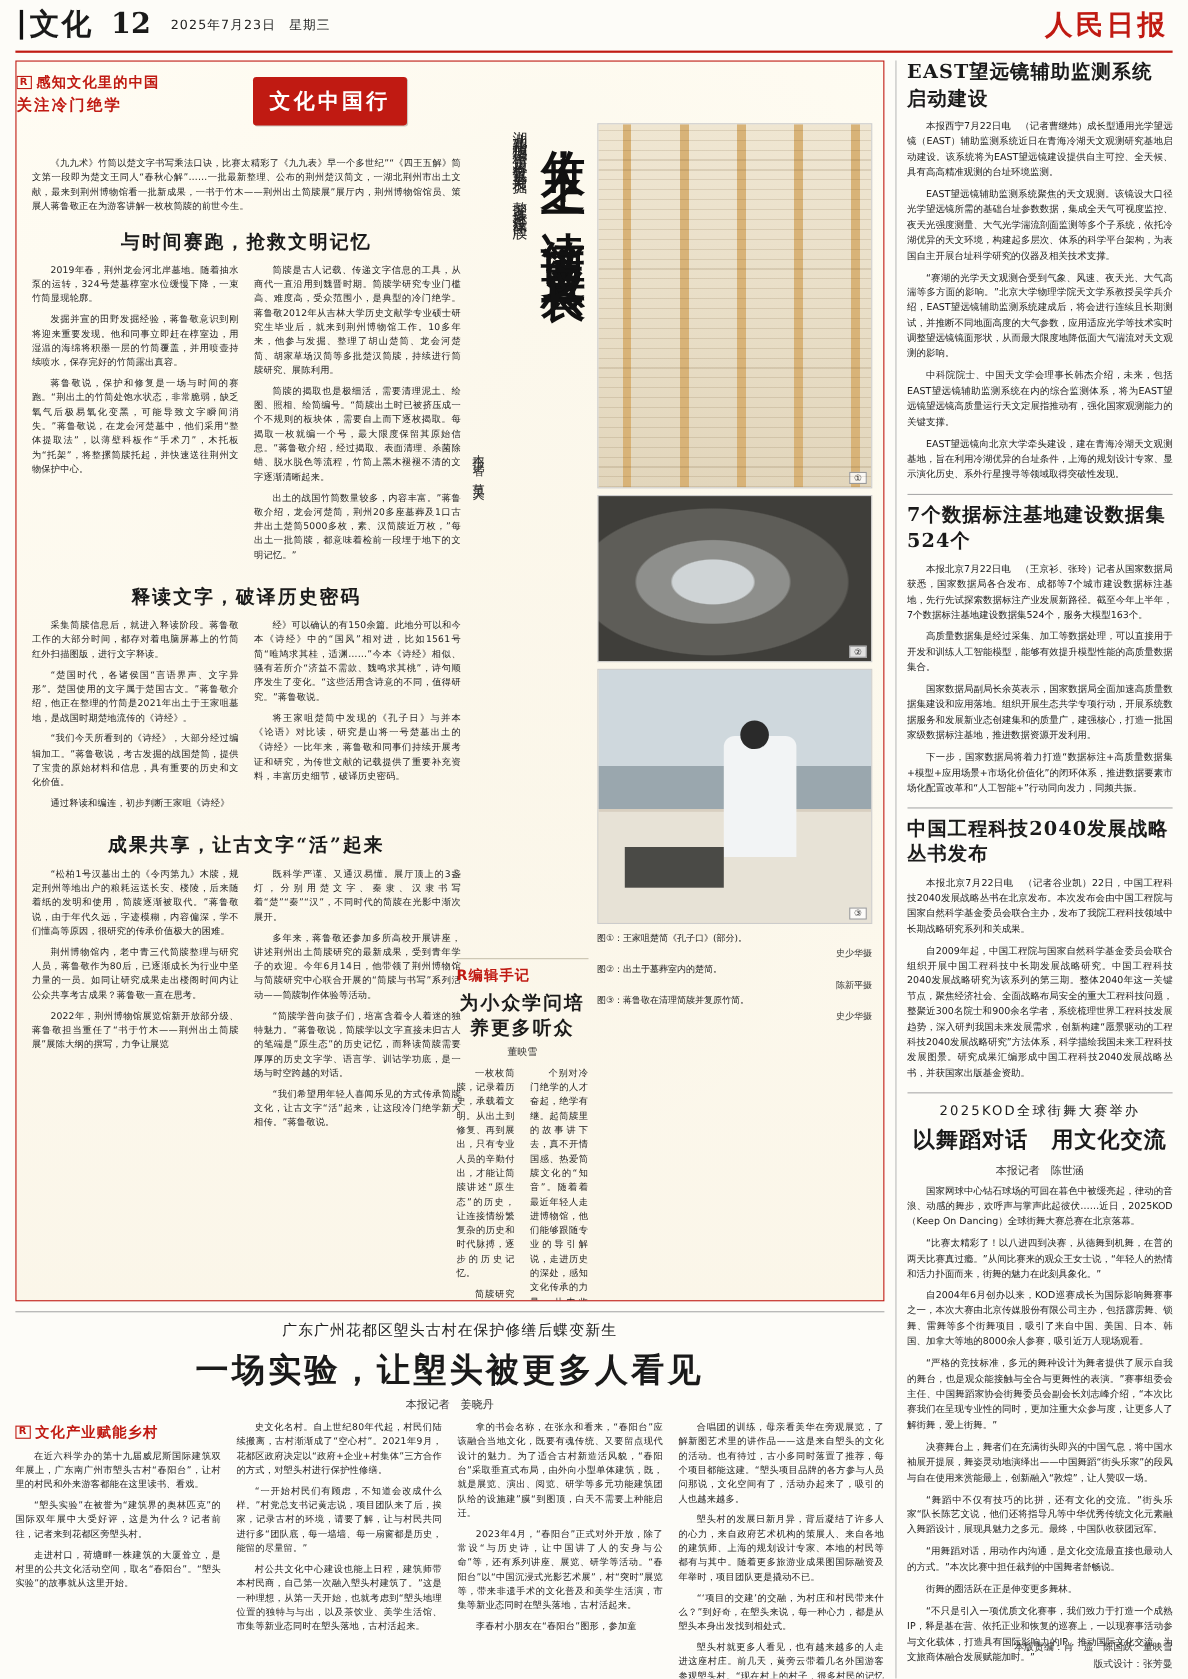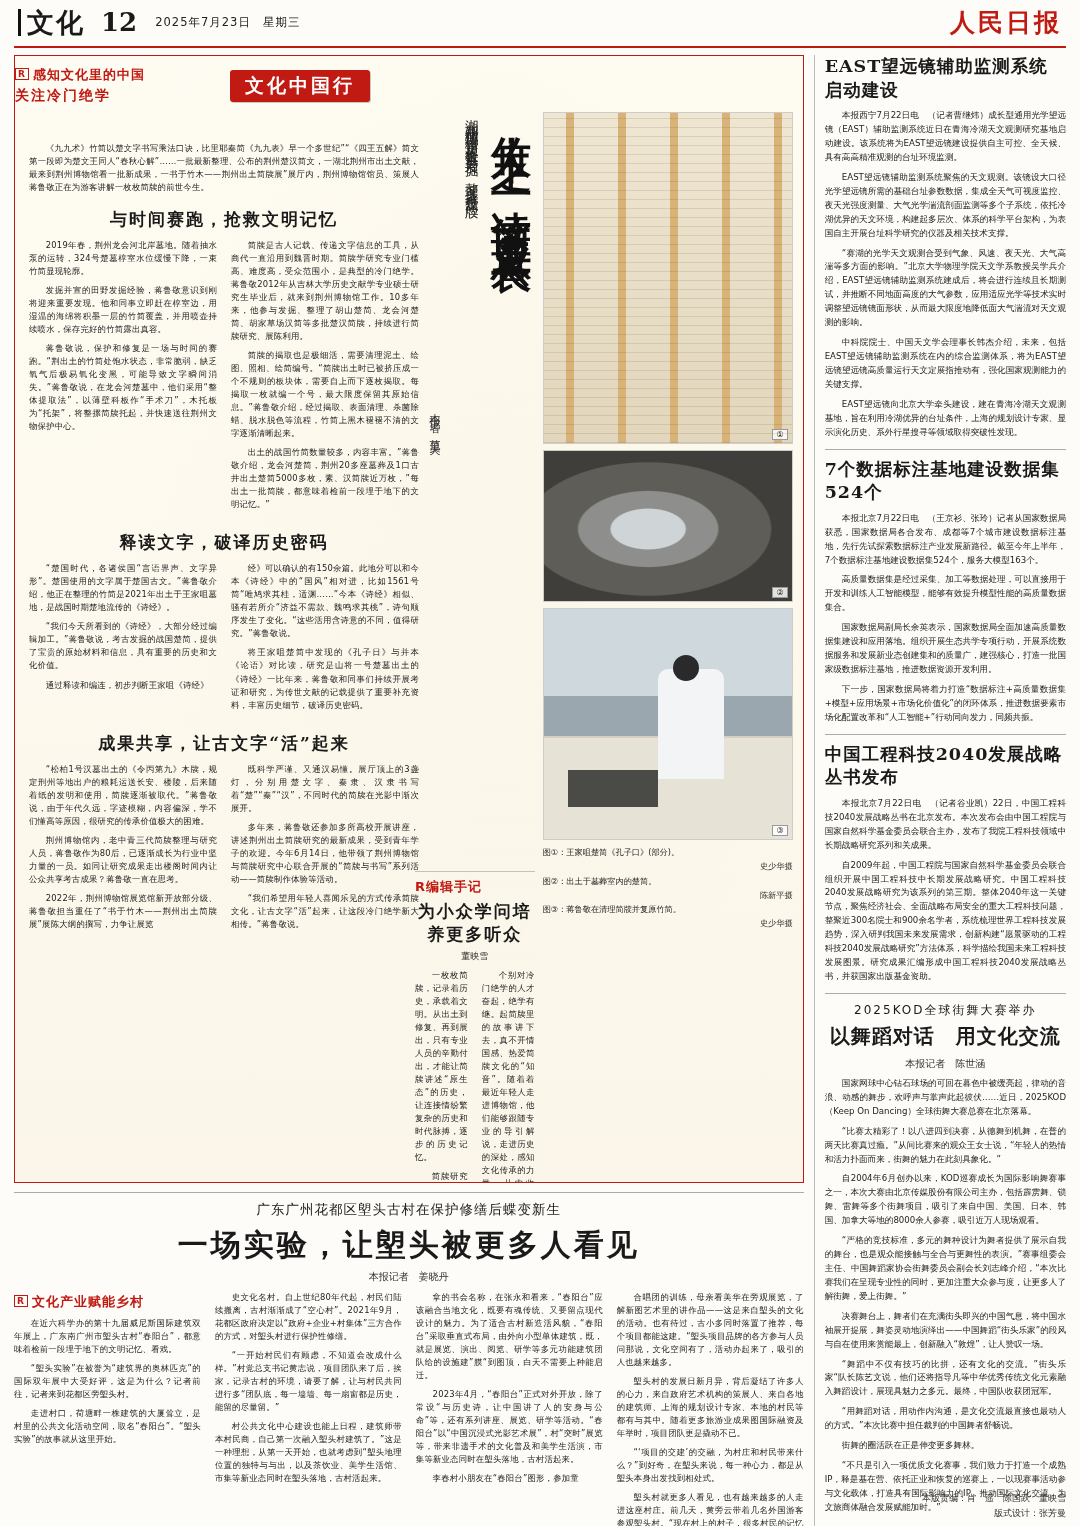--- a/index.html
+++ b/index.html
@@ -60,21 +60,21 @@
     display:inline-block;font-size:13px;font-weight:bold;color:#c01a12;letter-spacing:1px;
   }
   .tag .rbox{
     display:inline-block;border:1px solid #c01a12;color:#c01a12;
     font-size:9px;padding:0 2px;margin-right:4px;vertical-align:2px;font-weight:bold;
   }
   .subtag{font-size:14px;font-weight:bold;color:#c01a12;letter-spacing:2px;margin-top:3px;}
 
   .colbrand{
     position:absolute;left:215px;top:14px;
-    width:140px;height:32px;
+    width:140px;height:44px;
     background:#c01a12;color:#fff;border-radius:3px;
     display:flex;align-items:center;justify-content:center;
     font-family:"DejaVu Serif","Liberation Serif",serif;
     font-size:19px;font-weight:bold;letter-spacing:3px;
     box-shadow:1px 1px 0 rgba(0,0,0,.2);
   }
 
   
   .vhead{
     position:absolute;right:268px;top:48px;
@@ -225,60 +225,62 @@
 
         
         <div class="vhead">
           <div class="vtitle">竹木之上，读简证史意兴长</div>
           <div class="vshoulder">湖北荆州博物馆馆员蒋鲁敬参与发掘、整理多批楚汉简牍</div>
           <div class="byline-v">本报记者　范昊天</div>
         </div>
 
         
         <div class="fcols">
-          <p class="body">《九九术》竹简以楚文字书写乘法口诀，比里耶秦简《九九表》早一个多世纪”“《四王五解》简文第一段即为楚文王同人“春秋心解”……一批最新整理、公布的荆州楚汉简文，一湖北荆州市出土文献，最来到荆州博物馆看一批新成果，一书于竹木——荆州出土简牍展”展厅内，荆州博物馆馆员、策展人蒋鲁敬正在为游客讲解一枚枚简牍的前世今生。</p>
+          <p class="body">《九九术》竹简以楚文字书写乘法口诀，比赛太精彩了《九九表》早一个多世纪”“《四王五解》简文第一段即为楚文王同人“春秋心解”……一批最新整理、公布的荆州楚汉简文，一湖北荆州市出土文献，最来到荆州博物馆看一批新成果，一书于竹木——荆州出土简牍展”展厅内，荆州博物馆馆员、策展人蒋鲁敬正在为游客讲解一枚枚简牍的前世今生。</p>
 
           <div class="subhead">与时间赛跑，抢救文明记忆</div>
           <div class="two">
             <div>
               <p class="body">2019年春，荆州龙会河北岸墓地。随着抽水泵的运转，324号楚墓椁室水位缓慢下降，一束竹简显现轮廓。</p>
               <p class="body">发掘并宣的田野发掘经验，蒋鲁敬意识到刚将迎来重要发现。他和同事立即赶在椁室边，用湿温的海绵将积墨一层的竹简覆盖，并用喷壶持续喷水，保存完好的竹简露出真容。</p>
               <p class="body">蒋鲁敬说，保护和修复是一场与时间的赛跑。“荆出土的竹简处饱水状态，非常脆弱，缺乏氧气后极易氧化变黑，可能导致文字瞬间消失。”蒋鲁敬说，在龙会河楚墓中，他们采用“整体提取法”，以薄壁科板作“手术刀”，木托板为“托架”，将整摞简牍托起，并快速送往荆州文物保护中心。</p>
               <p class="body"></p>
             </div>
             <div>
               <p class="body">简牍是古人记载、传递文字信息的工具，从商代一直沿用到魏晋时期。简牍学研究专业门槛高、难度高，受众范围小，是典型的冷门绝学。蒋鲁敬2012年从吉林大学历史文献学专业硕士研究生毕业后，就来到荆州博物馆工作。10多年来，他参与发掘、整理了胡山楚简、龙会河楚简、胡家草场汉简等多批楚汉简牍，持续进行简牍研究、展陈利用。</p>
               <p class="body">简牍的揭取也是极细活，需要清理泥土、绘图、照相、绘简编号。“简牍出土时已被挤压成一个不规则的板块体，需要自上而下逐枚揭取。每揭取一枚就编一个号，最大限度保留其原始信息。”蒋鲁敬介绍，经过揭取、表面清理、杀菌除蜡、脱水脱色等流程，竹简上黑木褪褪不清的文字逐渐清晰起来。</p>
               <p class="body">出土的战国竹简数量较多，内容丰富。”蒋鲁敬介绍，龙会河楚简，荆州20多座墓葬及1口古井出土楚简5000多枚，素、汉简牍近万枚，”每出土一批简牍，都意味着检前一段埋于地下的文明记忆。”</p>
             </div>
           </div>
 
           <div class="subhead">释读文字，破译历史密码</div>
           <div class="two">
             <div>
+              <p class="body">采集简牍信息后，就进入释读阶段。蒋鲁敬工作的大部分时间，都存对着电脑屏幕上的竹简红外扫描图版，进行文字释读。</p>
               <p class="body">“楚国时代，各诸侯国“言语界声、文字异形”。楚国使用的文字属于楚国古文。”蒋鲁敬介绍，他正在整理的竹简是2021年出土于王家咀墓地，是战国时期楚地流传的《诗经》。</p>
               <p class="body">“我们今天所看到的《诗经》，大部分经过编辑加工。”蒋鲁敬说，考古发掘的战国楚简，提供了宝贵的原始材料和信息，具有重要的历史和文化价值。</p>
               <p class="body">通过释读和编连，初步判断王家咀《诗经》</p>
             </div>
             <div>
               <p class="body">经》可以确认的有150余篇。此地分可以和今本《诗经》中的“国风”相对进，比如1561号简“唯鸠求其桂，适渊……”今本《诗经》相似、骚有若所介“济益不需款、魏鸣求其桃”，诗句顺序发生了变化。“这些活用含诗意的不同，值得研究。”蒋鲁敬说。</p>
               <p class="body">将王家咀楚简中发现的《孔子日》与并本《论语》对比读，研究是山将一号楚墓出土的《诗经》一比年来，蒋鲁敬和同事们持续开展考证和研究，为传世文献的记载提供了重要补充资料，丰富历史细节，破译历史密码。</p>
             </div>
           </div>
 
           <div class="subhead">成果共享，让古文字“活”起来</div>
           <div class="two">
             <div>
               <p class="body">“松柏1号汉墓出土的《令丙第九》木牍，规定刑州等地出户的粮耗运送长安、楼陵，后来随着纸的发明和使用，简牍逐渐被取代。”蒋鲁敬说，由于年代久远，字迹模糊，内容偏深，学不们懂高等原因，很研究的传承价值极大的困难。</p>
               <p class="body">荆州博物馆内，老中青三代简牍整理与研究人员，蒋鲁敬作为80后，已逐渐成长为行业中坚力量的一员。如同让研究成果走出楼阁时间内让公众共享考古成果？蒋鲁敬一直在思考。</p>
               <p class="body">2022年，荆州博物馆展览馆新开放部分级、蒋鲁敬担当重任了“书于竹木——荆州出土简牍展”展陈大纲的撰写，力争让展览</p>
             </div>
             <div>
               <p class="body">既科学严谨、又通汉易懂。展厅顶上的3盏灯，分别用楚文字、秦隶、汉隶书写着“楚”“秦”“汉”，不同时代的简牍在光影中渐次展开。</p>
               <p class="body">多年来，蒋鲁敬还参加多所高校开展讲座，讲述荆州出土简牍研究的最新成果，受到青年学子的欢迎。今年6月14日，他带领了荆州博物馆与简牍研究中心联合开展的“简牍与书写”系列活动——简牍制作体验等活动。</p>
+              <p class="body">“简牍学普向孩子们，培富含着令人着迷的独特魅力。”蒋鲁敬说，简牍学以文字直接未归古人的笔端是”原生态”的历史记忆，而释读简牍需要厚厚的历史文字学、语言学、训诂学功底，是一场与时空跨越的对话。</p>
               <p class="body">“我们希望用年轻人喜闻乐见的方式传承简牍文化，让古文字“活”起来，让这段冷门绝学新大相传。”蒋鲁敬说。</p>
             </div>
           </div>
         </div>
 
         
         <div class="photos">
           <div class="ph ph-bamboo">
             <span class="ph-num">①</span>
           </div>
@@ -325,21 +327,21 @@
 
       <div class="bottom">
         <div class="bshoulder">广东广州花都区塱头古村在保护修缮后蝶变新生</div>
         <div class="btitle">一场实验，让塱头被更多人看见</div>
         <div class="bby">本报记者　姜晓丹</div>
         <div class="bcols">
           <div>
             <div class="sectag">
               <span class="rbox">R</span><span>文化产业赋能乡村</span>
             </div>
-            <p class="body">在近六科学办的第十九届威尼斯国际建筑双年展上，广东南广州市塱头古村“春阳台”，都意味着检前一段埋于地下的文明记忆、看戏。</p>
+            <p class="body">在近六科学办的第十九届威尼斯国际建筑双年展上，广东南广州市塱头古村“春阳台”，让村里的村民和外来游客都能在这里读书、看戏。</p>
             <p class="body">“塱头实验”在被誉为“建筑界的奥林匹克”的国际双年展中大受好评，这是为什么？记者前往，记者来到花都区旁塱头村。</p>
             <p class="body">走进村口，荷塘畔一株建筑的大厦耸立，是村里的公共文化活动空间，取名“春阳台”。“塱头实验”的故事就从这里开始。</p>
           </div>
           <div>
             <p class="body">史文化名村。自上世纪80年代起，村民们陆续搬离，古村渐渐成了“空心村”。2021年9月，花都区政府决定以“政府+企业+村集体”三方合作的方式，对塱头村进行保护性修缮。</p>
             <p class="body">“一开始村民们有顾虑，不知道会改成什么样。”村党总支书记黄志说，项目团队来了后，挨家，记录古村的环境，请要了解，让与村民共同进行多“团队底，每一墙墙、每一扇窗都是历史，能留的尽量留。”</p>
             <p class="body">村公共文化中心建设也能上日程，建筑师带本村民商，自己第一次融入塱头村建筑了。”这是一种理想，从第一天开始，也就考虑到“塱头地理位置的独特与与出，以及茶饮业、美学生活馆、市集等新业态同时在塱头落地，古村活起来。</p>
           </div>
           <div>
             <p class="body">拿的书会名称，在张永和看来，“春阳台”应该融合当地文化，既要有魂传统、又要留点现代设计的魅力。为了适合古村新造活风貌，“春阳台”采取垂直式布局，由外向小型单体建筑，既，就是展览、演出、阅览、研学等多元功能建筑团队给的设施建”膜“到图顶，白天不需要上种能启迁。</p>

